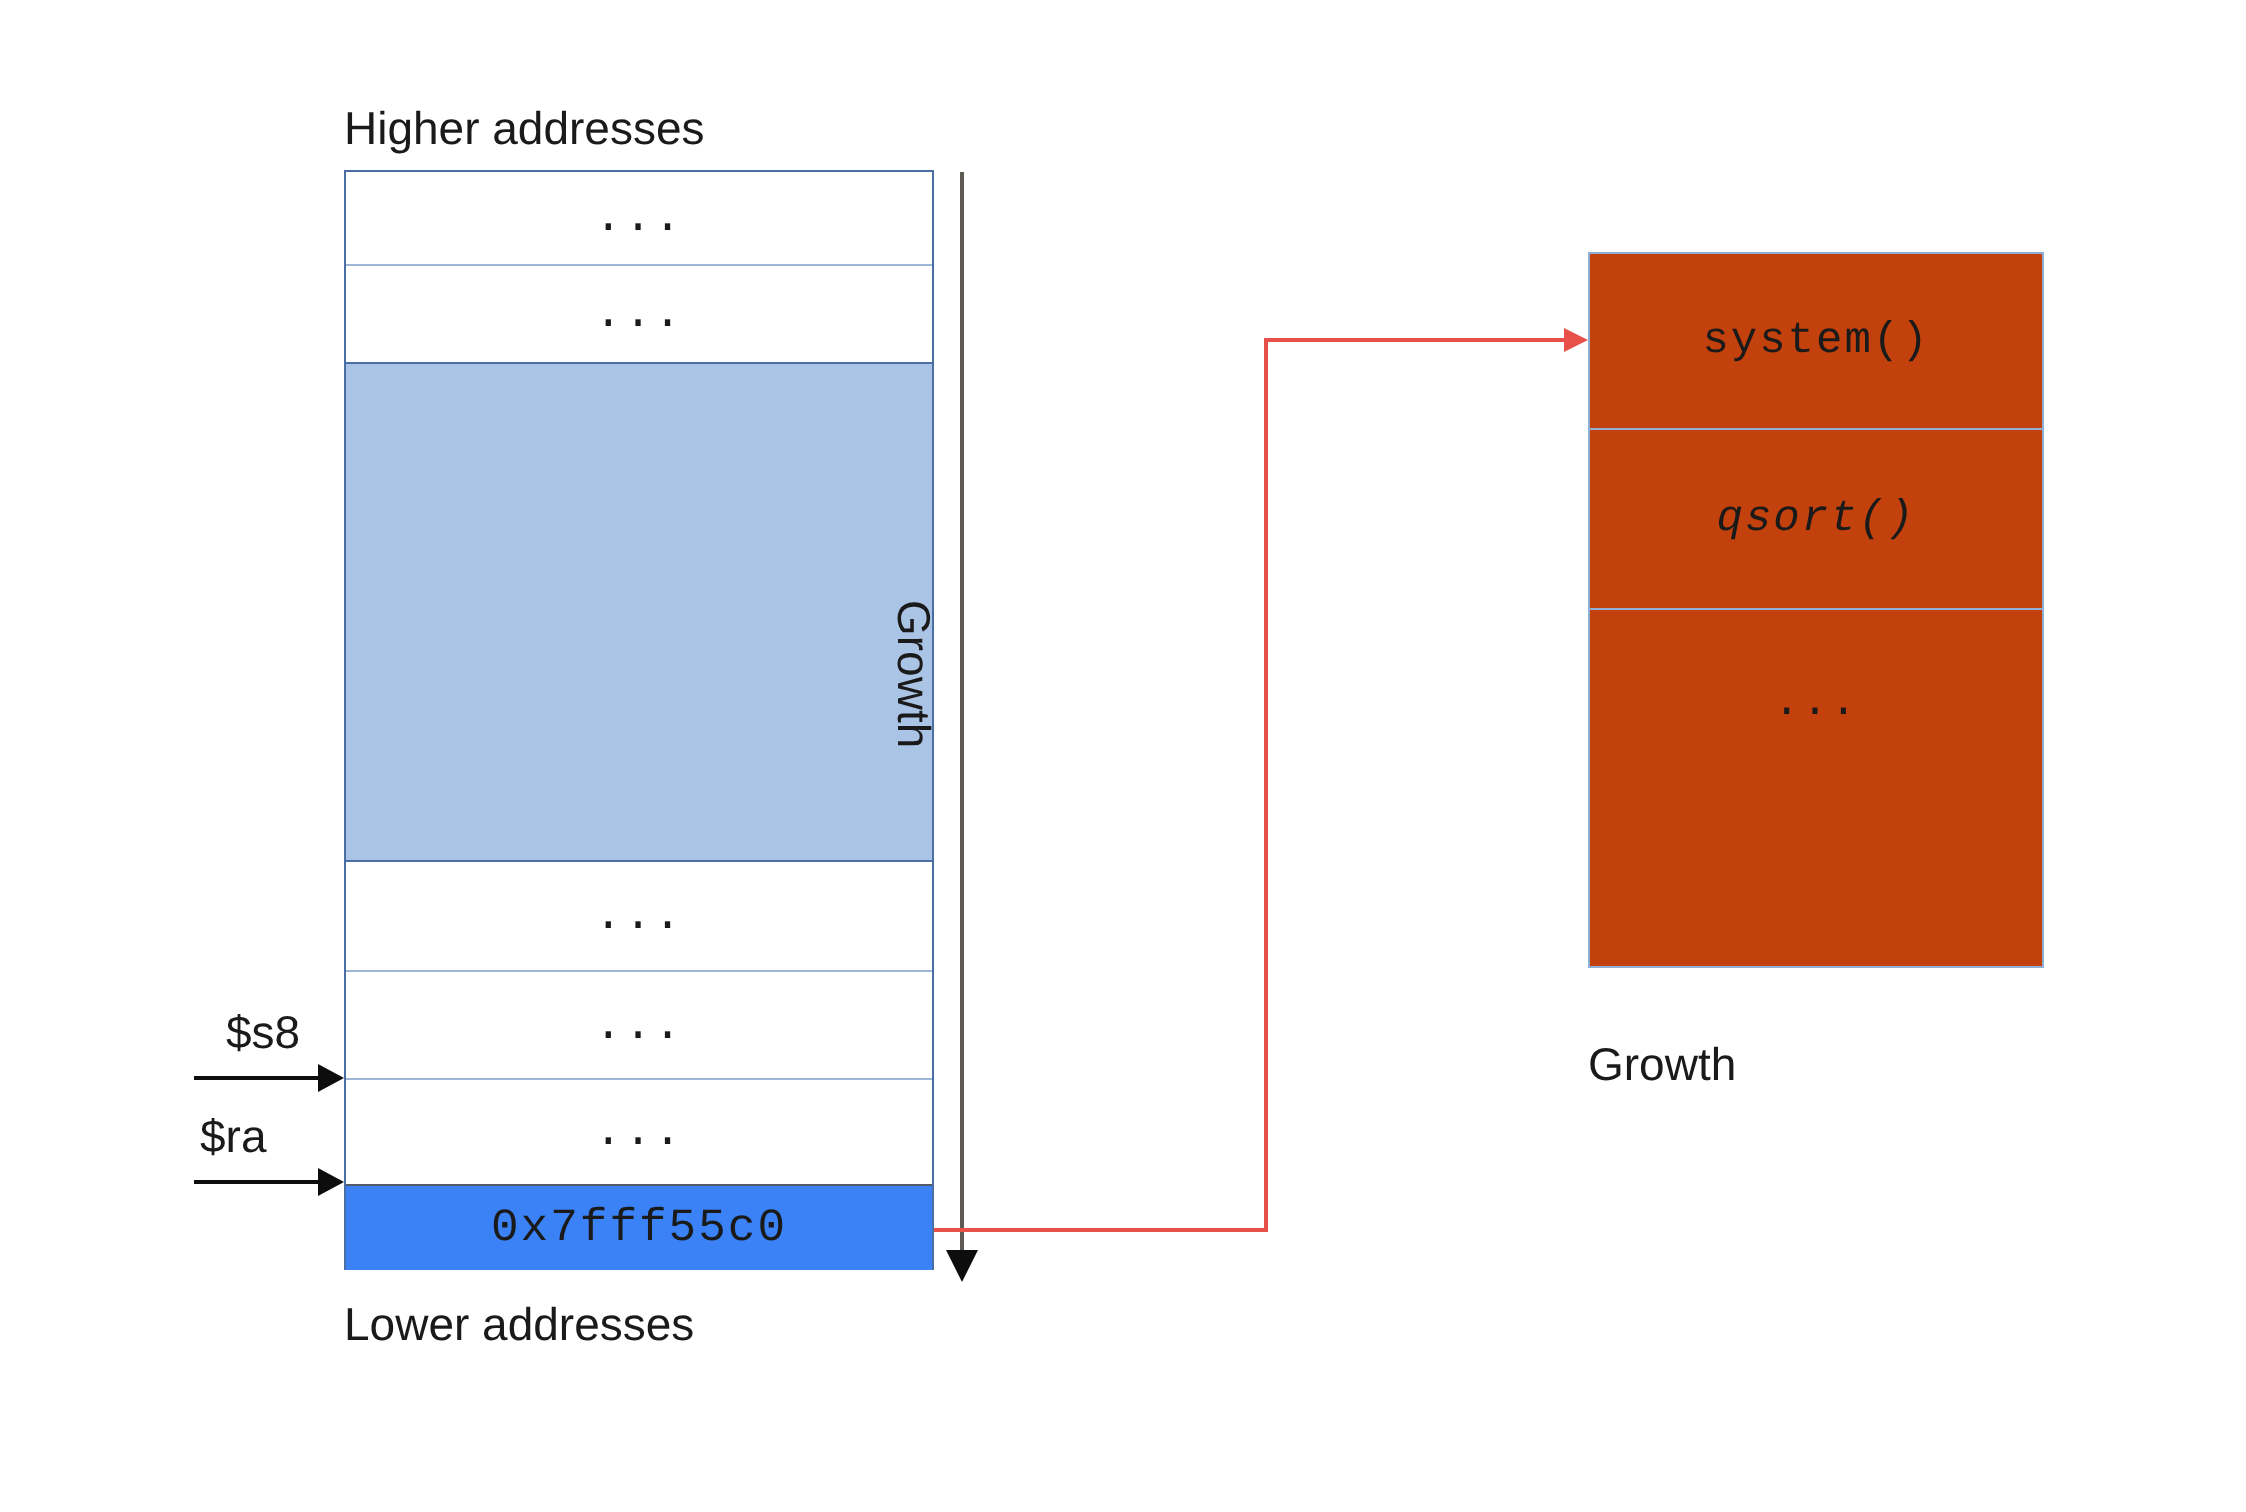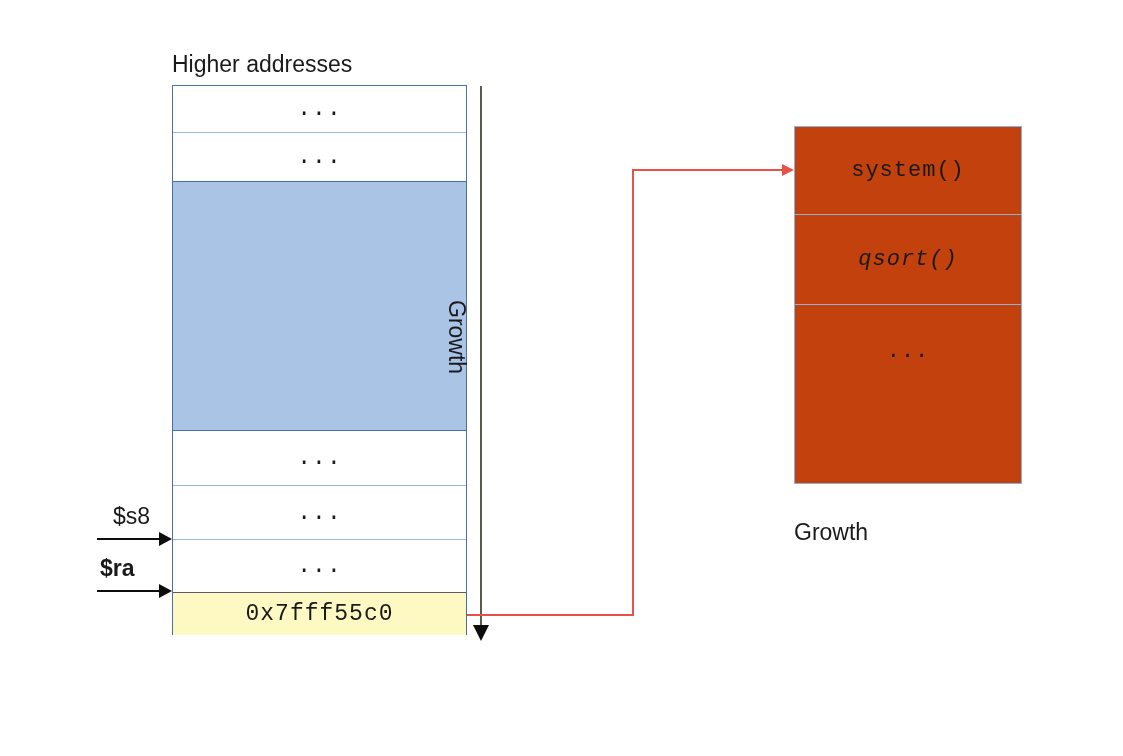--- a/index.html
+++ b/index.html
@@ -52,21 +52,21 @@
     color: #1a1a1a;
     letter-spacing: 1px;
   }
   .cell-sep-bottom { border-bottom: 1px solid #9cb6d6; }
   .cell-blue {
     background: #aac4e6;
     border-top: 1px solid #4a6fa5;
     border-bottom: 1px solid #4a6fa5;
   }
   .cell-red {
-    background: #fef9c3;
+    background: #3b82f6;
     border-top: 1px solid #555a66;
   }
 
   
   #growth-arrow-line {
     position: absolute;
     left: 480px;
     top: 86px;
     width: 2px;
     height: 545px;
@@ -168,26 +168,27 @@
 
     <div class="stack-cell cell-sep-bottom" style="top:345px; height:55px;">...</div>
 
     <div class="stack-cell cell-sep-bottom" style="top:400px; height:54px;">...</div>
 
     <div class="stack-cell" style="top:454px; height:52px;">...</div>
 
     <div class="stack-cell cell-red" style="top:506px; height:43px;">0x7fff55c0</div>
   </div>
 
+  <div class="label center" id="lower-addresses-label" style="left:172px; top:648px; width:295px;">Lower addresses</div>
 
   <div class="reg-label" style="left:100px; top:503px;margin-left:13px;">$s8</div>
   <div class="reg-arrow-line" style="left:97px; top:538px; width:62px;"></div>
   <div class="reg-arrow-head" style="left:159px; top:532px;"></div>
 
-  <div class="reg-label" style="left:100px; top:555px;font-weight:bold;">$ra</div>
+  <div class="reg-label" style="left:100px; top:555px;">$ra</div>
   <div class="reg-arrow-line" style="left:97px; top:590px; width:62px;"></div>
   <div class="reg-arrow-head" style="left:159px; top:584px;"></div>
 
   <div id="growth-arrow-line"></div>
   <div id="growth-arrow-head"></div>
   <div id="growth-label">Growth</div>
 
   <div class="red-seg" style="left:467px; top:614px; width:167px; height:1.5px;"></div>
 
   <div class="red-seg" style="left:632px; top:169px; width:1.5px; height:447px;"></div>

